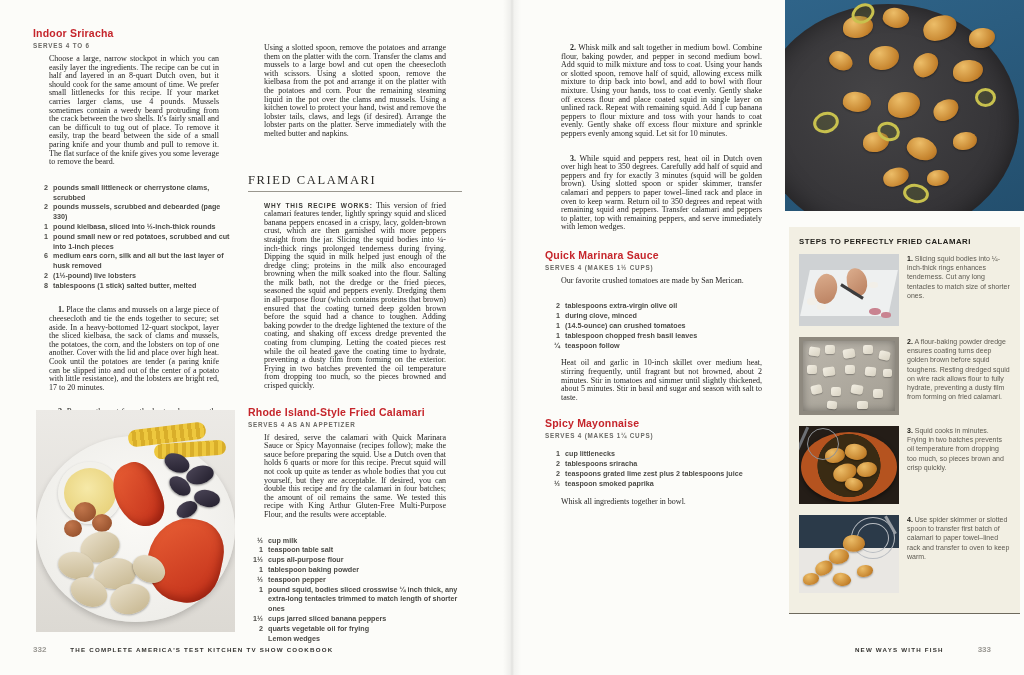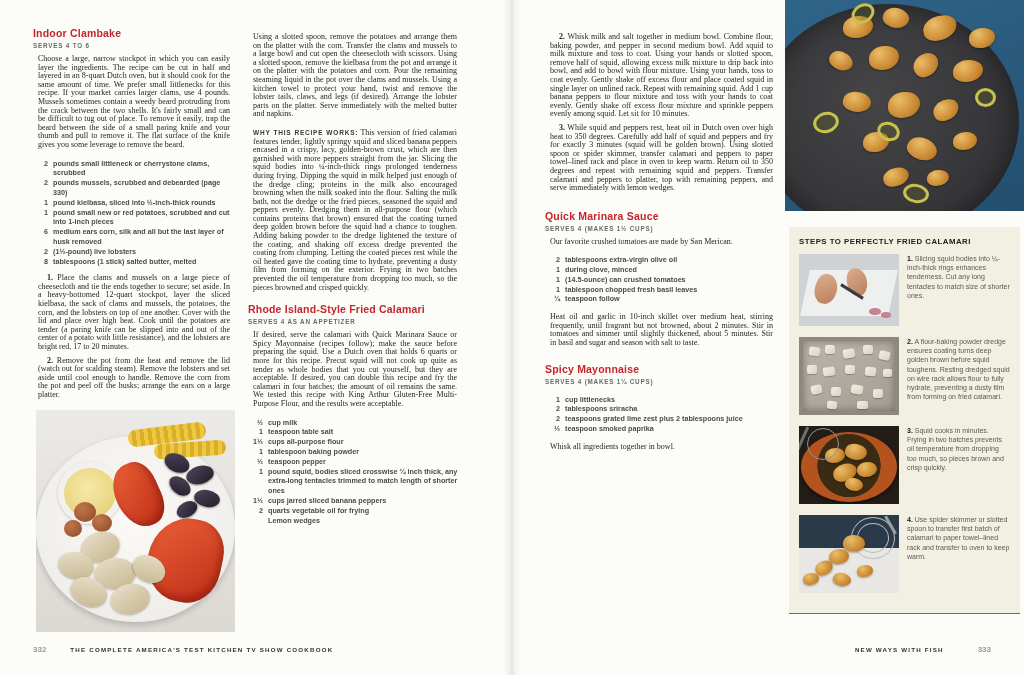--- a/index.html
+++ b/index.html
@@ -1,21 +1,21 @@
 <!DOCTYPE html>
 <html><head>
 <meta charset="utf-8">
 <style>
   html,body{margin:0;padding:0;}
   #spread{position:relative;width:1024px;height:675px;background:#fcfcf9;overflow:hidden;
           font-family:"Liberation Serif",serif;}
   .fold{position:absolute;left:503px;top:0;width:18px;height:675px;
         background:linear-gradient(90deg,rgba(0,0,0,0) 0%,rgba(0,0,0,.05) 40%,rgba(0,0,0,.10) 50%,rgba(0,0,0,.04) 62%,rgba(0,0,0,0) 100%);}
   .col{position:absolute;}
-  .body-text{font:8px/8.6px "Liberation Serif",serif;color:#262524;text-align:justify;margin:5px;}
+  .body-text{font:8px/8.6px "Liberation Serif",serif;color:#262524;text-align:justify;margin:16px;}
   .step{text-indent:9px;}
   .step b{font-weight:bold;color:#1d1c1b;}
   .recipe-title{font:bold 10.5px/11px "Liberation Sans",sans-serif;color:#c5252b;letter-spacing:.2px;margin:0;}
   .serves{font:bold 6.3px/8px "Liberation Sans",sans-serif;color:#6b6a66;letter-spacing:.8px;margin:3px 0 0 0;}
   .intro{margin-top:5px;}
   .ing-list{margin-top:9px;}
   .ing-row{display:flex;font:bold 7.2px/9.8px "Liberation Sans",sans-serif;color:#4c4b47;}
   .ing-qty{width:15px;text-align:right;margin-right:5px;flex:none;}
   .ing-text{flex:1;}
   .steps-block{margin-top:8px;}
@@ -69,21 +69,21 @@
   .np-pot{position:absolute;left:2px;top:6px;width:96px;height:70px;border-radius:50%;
           background:radial-gradient(circle at 50% 48%,#3a2b13 0 52%,#b5531f 53% 100%);box-shadow:0 2px 4px rgba(0,0,0,.5);}
   .np-wire{position:absolute;border:1px solid #b9bdc2;border-radius:50%;background:transparent;}
 </style>
 </head>
 <body>
 
 <div id="spread">
 
   <div class="col" style="left:33px;top:28px;width:202px;">
-    <h2 class="recipe-title">Indoor Clambake</h2>
+    <h2 class="recipe-title">Indoor Sriracha</h2>
     <div class="serves">SERVES 4 TO 6</div>
     <p class="body-text intro">Choose a large, narrow stockpot in which you can easily layer the ingredients. The recipe can be cut in half and layered in an 8-quart Dutch oven, but it should cook for the same amount of time. We prefer small littlenecks for this recipe. If your market carries larger clams, use 4 pounds. Mussels sometimes contain a weedy beard protruding from the crack between the two shells. It's fairly small and can be difficult to tug out of place. To remove it easily, trap the beard between the side of a small paring knife and your thumb and pull to remove it. The flat surface of the knife gives you some leverage to remove the beard.</p>
     <div class="ing-list">
 
         <div class="ing-row">
           <span class="ing-qty">2</span>
           <span class="ing-text">pounds small littleneck or cherrystone clams, scrubbed</span>
         </div>
 
         <div class="ing-row">
@@ -142,20 +142,21 @@
     <div class="clamshell" style="left:44px;top:122px;width:40px;height:30px;transform:rotate(-18deg);"></div>
     <div class="clamshell" style="left:22px;top:142px;width:36px;height:27px;transform:rotate(14deg);"></div>
     <div class="clamshell" style="left:58px;top:148px;width:42px;height:31px;transform:rotate(-6deg);"></div>
     <div class="clamshell" style="left:34px;top:168px;width:38px;height:28px;transform:rotate(24deg);"></div>
     <div class="clamshell" style="left:74px;top:174px;width:40px;height:30px;transform:rotate(-12deg);"></div>
     <div class="clamshell" style="left:96px;top:146px;width:34px;height:26px;transform:rotate(30deg);"></div>
   </div>
 
   <div class="col" style="left:248px;top:28px;width:214px;">
     <p class="body-text">Using a slotted spoon, remove the potatoes and arrange them on the platter with the corn. Transfer the clams and mussels to a large bowl and cut open the cheesecloth with scissors. Using a slotted spoon, remove the kielbasa from the pot and arrange it on the platter with the potatoes and corn. Pour the remaining steaming liquid in the pot over the clams and mussels. Using a kitchen towel to protect your hand, twist and remove the lobster tails, claws, and legs (if desired). Arrange the lobster parts on the platter. Serve immediately with the melted butter and napkins.</p>
+    <h1 class="section-heading">FRIED CALAMARI</h1>
     <p class="body-text why">
       <span class="why-label">WHY THIS RECIPE WORKS:</span>
       <span>This version of fried calamari features tender, lightly springy squid and sliced banana peppers encased in a crispy, lacy, golden-brown crust, which are then garnished with more peppers straight from the jar. Slicing the squid bodies into ¼-inch-thick rings prolonged tenderness during frying. Dipping the squid in milk helped just enough of the dredge cling; proteins in the milk also encouraged browning when the milk soaked into the flour. Salting the milk bath, not the dredge or the fried pieces, seasoned the squid and peppers evenly. Dredging them in all-purpose flour (which contains proteins that brown) ensured that the coating turned deep golden brown before the squid had a chance to toughen. Adding baking powder to the dredge lightened the texture of the coating, and shaking off excess dredge prevented the coating from clumping. Letting the coated pieces rest while the oil heated gave the coating time to hydrate, preventing a dusty film from forming on the exterior. Frying in two batches prevented the oil temperature from dropping too much, so the pieces browned and crisped quickly.</span>
     </p>
     <div class="sub-recipe">
       <h2 class="recipe-title">Rhode Island-Style Fried Calamari</h2>
       <div class="serves">SERVES 4 AS AN APPETIZER</div>
       <p class="body-text intro">If desired, serve the calamari with Quick Marinara Sauce or Spicy Mayonnaise (recipes follow); make the sauce before preparing the squid. Use a Dutch oven that holds 6 quarts or more for this recipe. Precut squid will not cook up quite as tender as whole bodies that you cut yourself, but they are acceptable. If desired, you can double this recipe and fry the calamari in four batches; the amount of oil remains the same. We tested this recipe with King Arthur Gluten-Free Multi-Purpose Flour, and the results were acceptable.</p>
       <div class="ing-list">
 

